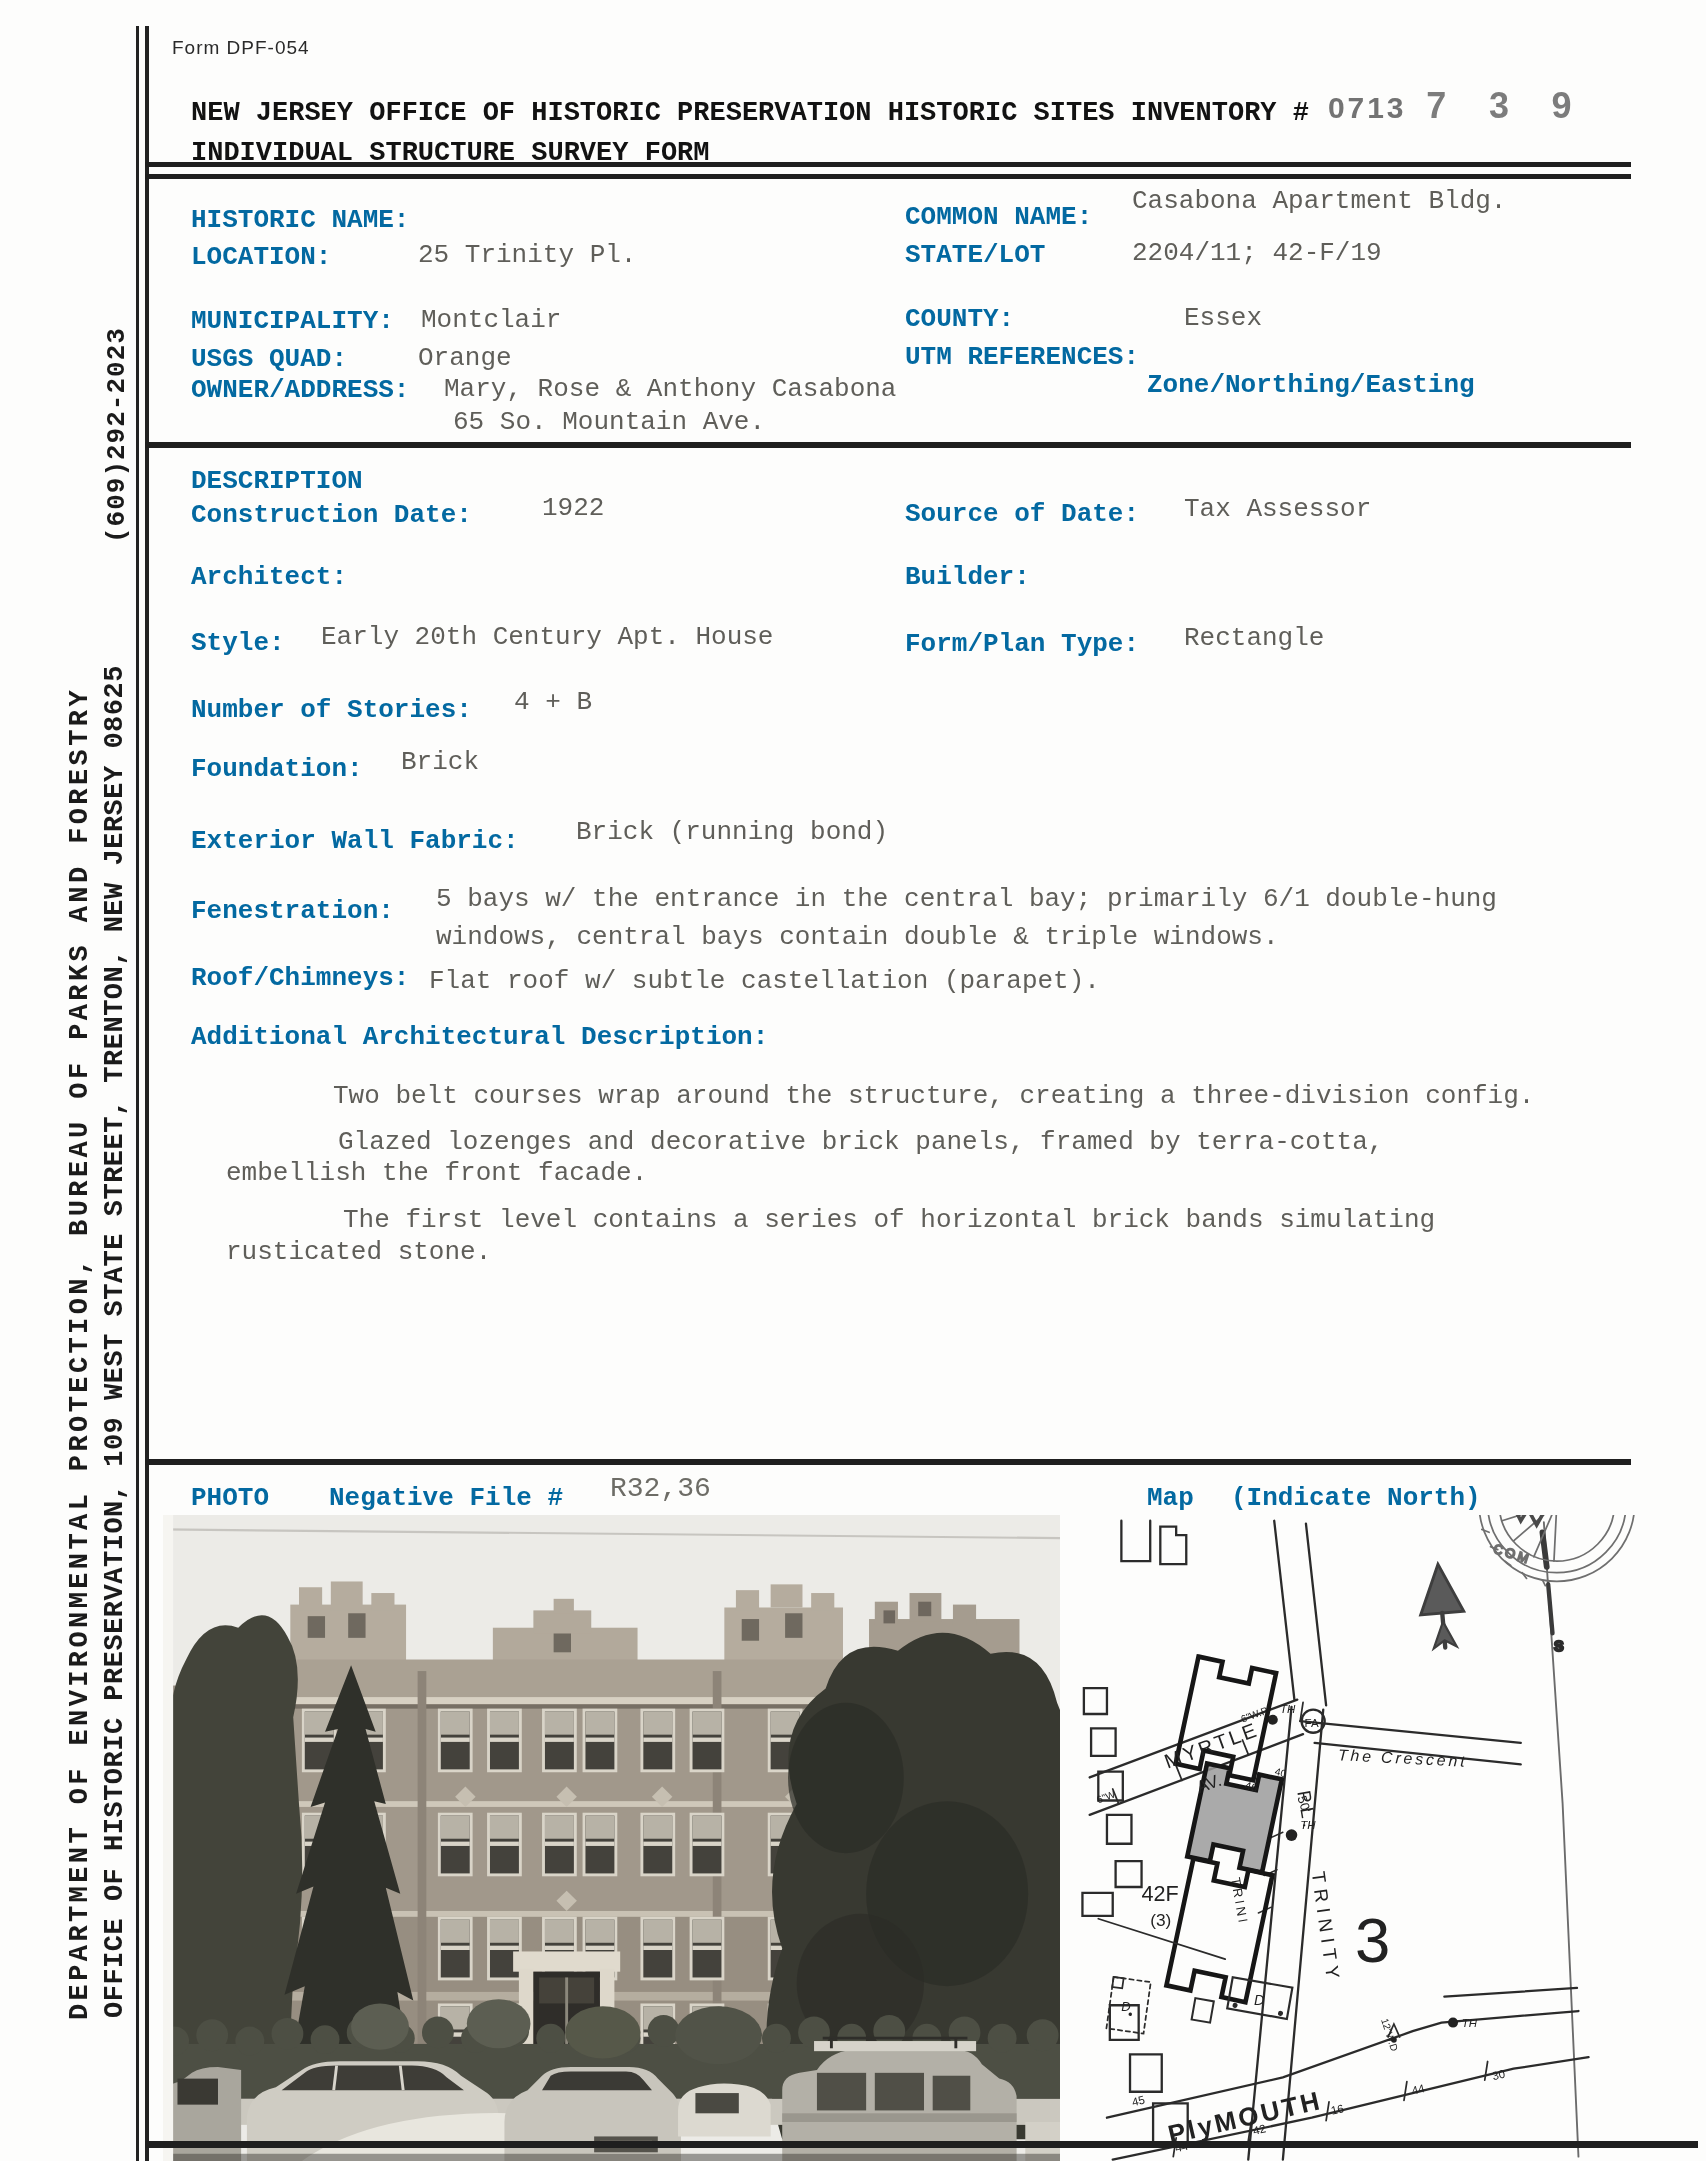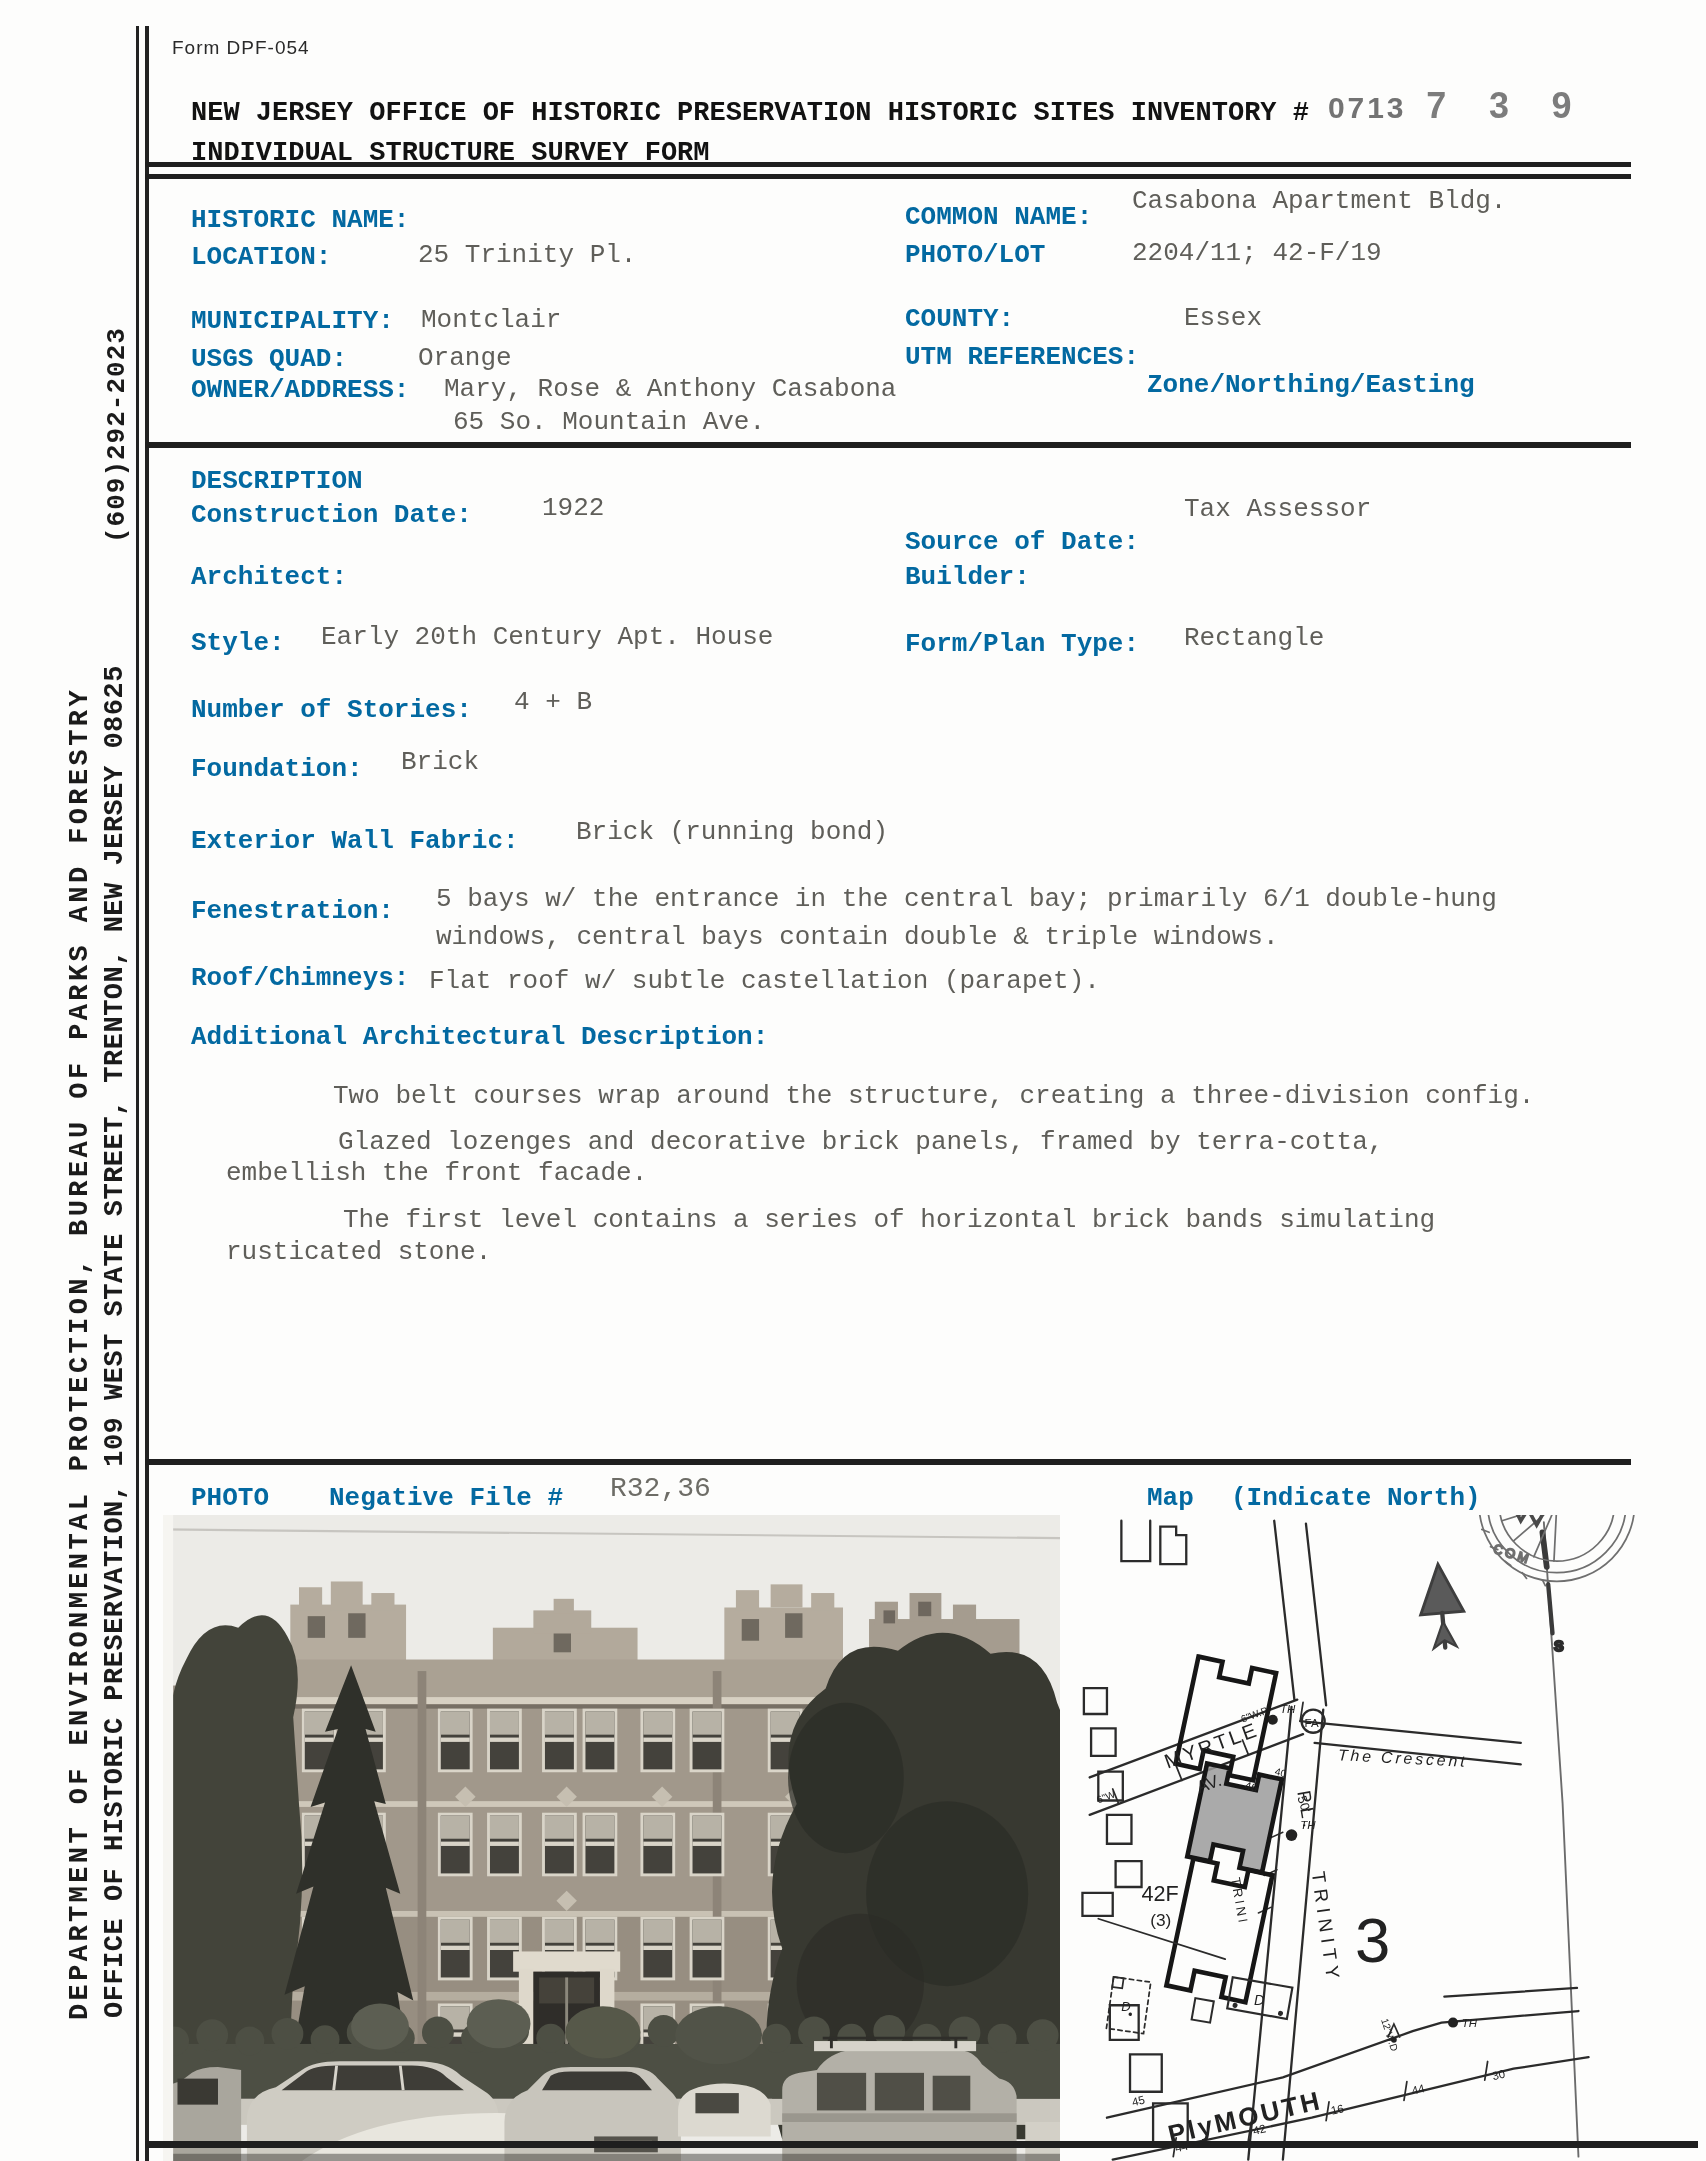--- a/index.html
+++ b/index.html
@@ -39,21 +39,21 @@
   <div class="abs ttl" style="left:191px;top:138px;">INDIVIDUAL STRUCTURE SURVEY FORM</div>
   <div class="hrule" style="left:145px;top:162px;width:1486px;height:5.3px;"></div>
   <div class="hrule" style="left:145px;top:174px;width:1486px;height:5.3px;"></div>
 
   <div class="abs lab" style="left:191px;top:205px;">HISTORIC NAME:</div>
   <div class="abs lab" style="left:905px;top:202px;">COMMON NAME:</div>
   <div class="abs val" style="left:1132px;top:186px;">Casabona Apartment Bldg.</div>
 
   <div class="abs lab" style="left:191px;top:242px;">LOCATION:</div>
   <div class="abs val" style="left:418px;top:240px;">25 Trinity Pl.</div>
-  <div class="abs lab" style="left:905px;top:240px;">PHOTO/LOT</div>
+  <div class="abs lab" style="left:905px;top:240px;">STATE/LOT</div>
   <div class="abs val" style="left:1132px;top:238px;">2204/11; 42-F/19</div>
 
   <div class="abs lab" style="left:191px;top:306px;">MUNICIPALITY:</div>
   <div class="abs val" style="left:421px;top:305px;">Montclair</div>
   <div class="abs lab" style="left:905px;top:304px;">COUNTY:</div>
   <div class="abs val" style="left:1184px;top:303px;">Essex</div>
 
   <div class="abs lab" style="left:191px;top:344px;">USGS QUAD:</div>
   <div class="abs val" style="left:418px;top:343px;">Orange</div>
   <div class="abs lab" style="left:905px;top:342px;">UTM REFERENCES:</div>
@@ -61,21 +61,21 @@
   <div class="abs lab" style="left:191px;top:375px;">OWNER/ADDRESS:</div>
   <div class="abs val" style="left:444px;top:374px;">Mary, Rose &amp; Anthony Casabona</div>
   <div class="abs lab" style="left:1147px;top:370px;">Zone/Northing/Easting</div>
   <div class="abs val" style="left:453px;top:407px;">65 So. Mountain Ave.</div>
 
   <div class="hrule" style="left:145px;top:442px;width:1486px;height:5.8px;"></div>
 
   <div class="abs lab" style="left:191px;top:466px;">DESCRIPTION</div>
   <div class="abs lab" style="left:191px;top:500px;">Construction Date:</div>
   <div class="abs val" style="left:542px;top:493px;">1922</div>
-  <div class="abs lab" style="left:905px;top:499px;margin-top:28px;">Source of Date:</div>
+  <div class="abs lab" style="left:905px;top:499px;">Source of Date:</div>
   <div class="abs val" style="left:1184px;top:494px;">Tax Assessor</div>
 
   <div class="abs lab" style="left:191px;top:562px;">Architect:</div>
   <div class="abs lab" style="left:905px;top:562px;">Builder:</div>
 
   <div class="abs lab" style="left:191px;top:628px;">Style:</div>
   <div class="abs val" style="left:321px;top:622px;">Early 20th Century Apt. House</div>
   <div class="abs lab" style="left:905px;top:629px;">Form/Plan Type:</div>
   <div class="abs val" style="left:1184px;top:623px;">Rectangle</div>
 

